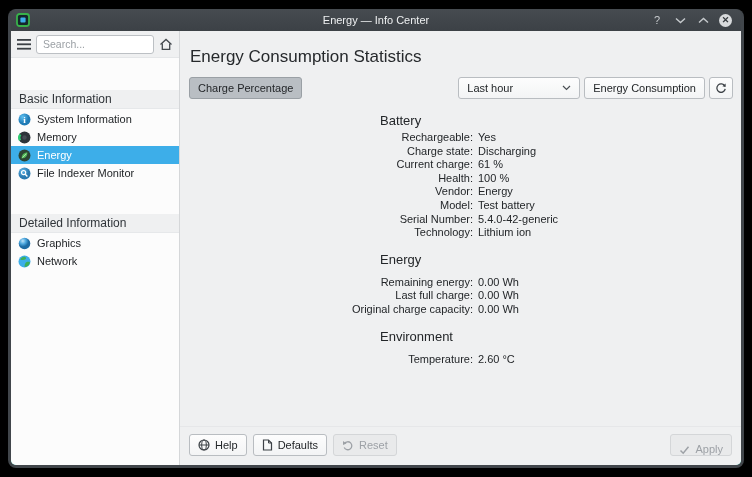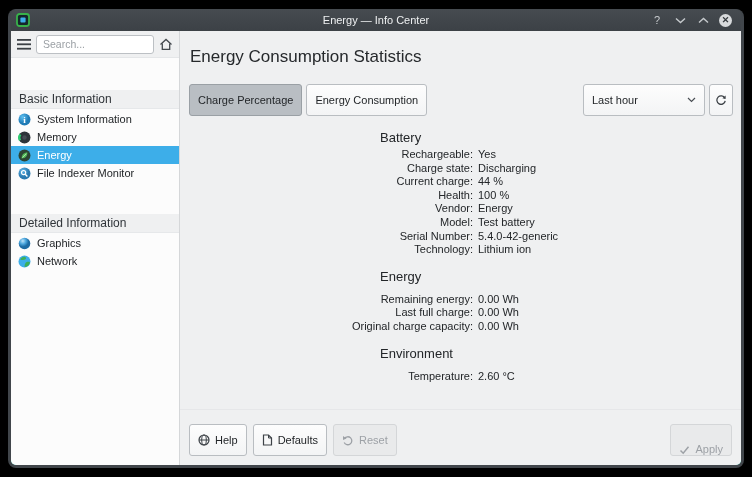--- a/index.html
+++ b/index.html
@@ -64,26 +64,25 @@
     padding-left:7px; font-size:11px; color:#232629; cursor:default;
   }
   .side-item.selected { background:#3daee9; color:#fff; }
   .side-icon { width:13px; height:13px; display:flex; flex:none; }
   
   .main { flex:1; display:flex; flex-direction:column; background:#eff0f1; }
   .main-header { padding:14px 8px 0 9px; }
   .page-title { font-size:17px; font-weight:400; color:#26292c; margin:2px 0 10px 1px; }
   .controls-row { display:flex; align-items:center; gap:4px; }
   .btn {
-    height:32px; padding:0 8px; border:1px solid #b9bdc1; border-radius:3px;
+    height:22px; padding:0 8px; border:1px solid #b9bdc1; border-radius:3px;
     background:linear-gradient(#fdfdfd,#f3f4f5);
     font-size:11px; color:#232629;
     display:inline-flex; align-items:center; gap:5px; cursor:default;
     font-family:"Liberation Sans",sans-serif;
-    margin-top:7px;
   }
   .btn.active { background:#b9bec3; border-color:#9aa0a5; }
   .btn.disabled { background:#e9eaeb; border-color:#d4d6d8; color:#9da1a6; }
   .combo { width:122px; justify-content:space-between; margin-left:auto; }
   .icon-btn { width:24px; justify-content:center; padding:0; }
   
   .content { flex:1; padding-top:14px; overflow:hidden; }
   .section-title { font-size:13px; font-weight:500; color:#232629; margin-left:200px; }
   .sec-battery { margin-bottom:3px; }
   .sec-energy, .sec-environment { margin-top:12px; margin-bottom:9px; }
@@ -235,50 +234,50 @@
       </div>
 
       <div style="flex:1"></div>
     </div>
 
     <div class="main">
       <div class="main-header">
         <div class="page-title">Energy Consumption Statistics</div>
         <div class="controls-row">
           <button class="btn active">Charge Percentage</button>
-          <button class="btn">Energy Consumption</button>
           <button class="btn combo">
             <span>Last hour</span>
             <span>
               <svg width="9" height="6" viewBox="0 0 9 6">
                   <polyline points="1,1 4.5,4.5 8,1" fill="none" stroke="#4a4f54" stroke-width="1.2"></polyline>
                 </svg>
             </span>
           </button>
+          <button class="btn">Energy Consumption</button>
           <button class="btn icon-btn">
             <span>
               <svg width="12" height="12" viewBox="0 0 12 12">
                 <path d="M9.8 4.2 A4.2 4.2 0 1 0 10.2 6.8" fill="none" stroke="#3d4247" stroke-width="1.3"></path>
                 <polygon points="10.6,1.6 10.6,5 7.4,4.2" fill="#3d4247"></polygon>
               </svg>
             </span>
           </button>
         </div>
       </div>
 
       <div class="content">
 
         <div class="section-title sec-battery">Battery</div>
         <div class="form">
           <span class="lbl">Rechargeable:</span>
           <span class="val">Yes</span>
           <span class="lbl">Charge state:</span>
           <span class="val">Discharging</span>
           <span class="lbl">Current charge:</span>
-          <span class="val">44 %</span>
+          <span class="val">61 %</span>
           <span class="lbl">Health:</span>
           <span class="val">100 %</span>
           <span class="lbl">Vendor:</span>
           <span class="val">Energy</span>
           <span class="lbl">Model:</span>
           <span class="val">Test battery</span>
           <span class="lbl">Serial Number:</span>
           <span class="val">5.4.0-42-generic</span>
           <span class="lbl">Technology:</span>
           <span class="val">Lithium ion</span>

